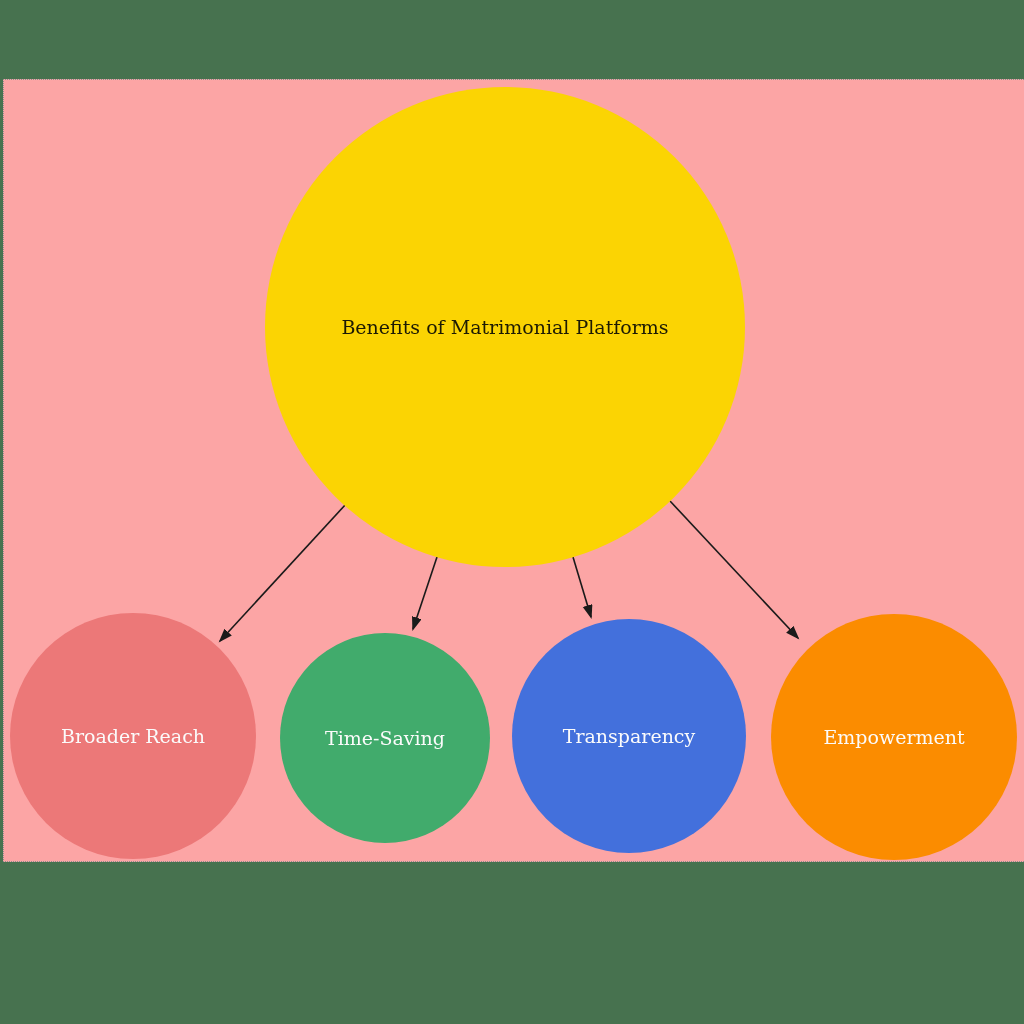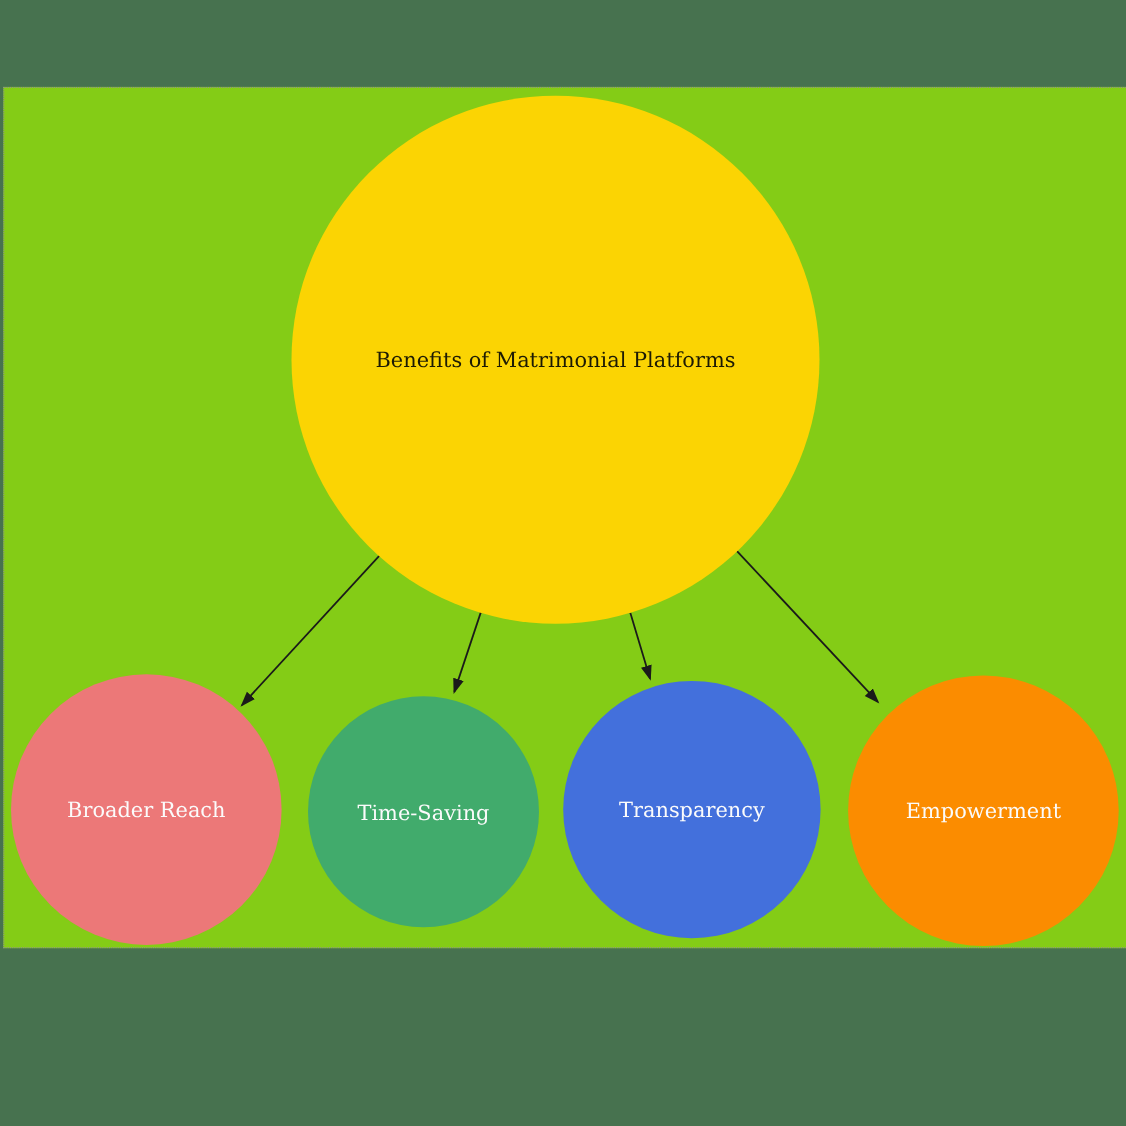--- a/index.html
+++ b/index.html
@@ -13,21 +13,21 @@
   body {
     background: #47724F;
     position: relative;
   }
   .canvas {
     position: absolute;
     left: 3px;
     top: 79px;
     width: 1021px;
     height: 783px;
-    background: #84cc16;
+    background: #fca5a5;
     border-top: 1px dotted #8f8f8f;
     border-left: 1px dotted #8f8f8f;
     border-bottom: 1px dotted #8f8f8f;
     border-right: none;
     box-sizing: border-box;
   }
   svg { display: block; }
   .node-label {
     font-family: "DejaVu Serif", "Liberation Serif", serif;
     font-size: 19px;

